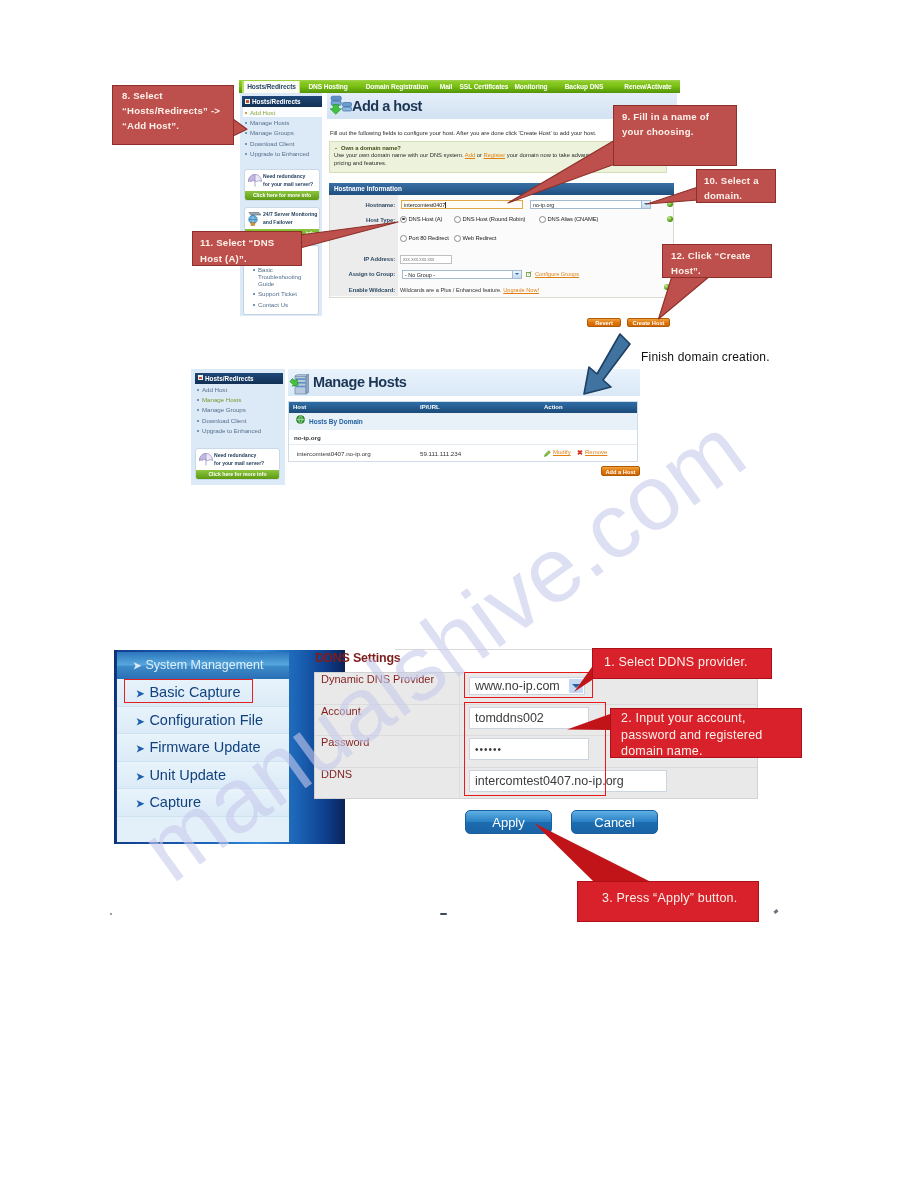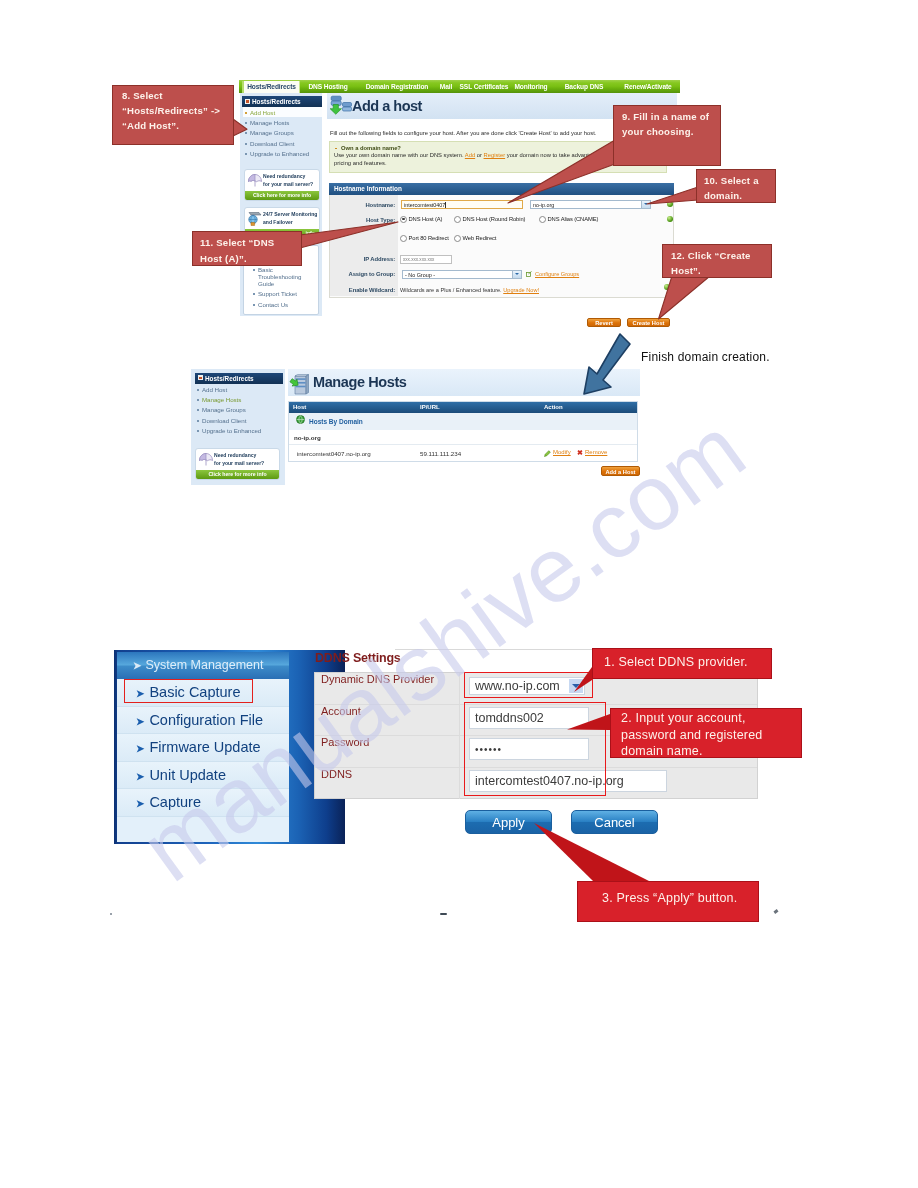--- a/index.html
+++ b/index.html
@@ -281,21 +281,21 @@
   <path d="M698 187 L698 200 L647 204 Z" fill="#bd4f4c" stroke="#8c3029" stroke-width="1.1" stroke-linejoin="round"></path>
 
   <path d="M300 235 L300 248 L398 222 Z" fill="#bd4f4c" stroke="#8c3029" stroke-width="1.1" stroke-linejoin="round"></path>
 
   <path d="M672 276 L710 276 L658.5 319 Z" fill="#bd4f4c" stroke="#8c3029" stroke-width="1.1" stroke-linejoin="round"></path>
 </svg>
 
 <div class="callout" style="left:112px;top:85px;width:122px;height:60px;padding:2px 3px 0 9px;line-height:15px">8. Select
 “Hosts/Redirects” -&gt;
 “Add Host”.</div>
-<div class="callout" style="left:613px;top:105px;width:108px;height:61px;padding:3px 4px 16px 8px;line-height:15px">9. Fill in a name of
+<div class="callout" style="left:613px;top:105px;width:124px;height:61px;padding:3px 4px 16px 8px;line-height:15px">9. Fill in a name of
 your choosing.</div>
 <div class="callout" style="left:696px;top:169px;width:80px;height:34px;padding:3px 3px 0 7px;line-height:15px">10. Select a
 domain.</div>
 <div class="callout" style="left:192px;top:231px;width:110px;height:35px;padding:3px 3px 0 7px;line-height:16px">11. Select “DNS
 Host (A)”.</div>
 <div class="callout" style="left:662px;top:244px;width:110px;height:34px;padding:3px 3px 0 8px;line-height:15px">12. Click “Create
 Host”.</div>
 
 <div id="ddns">
   <div class="dmenu">

